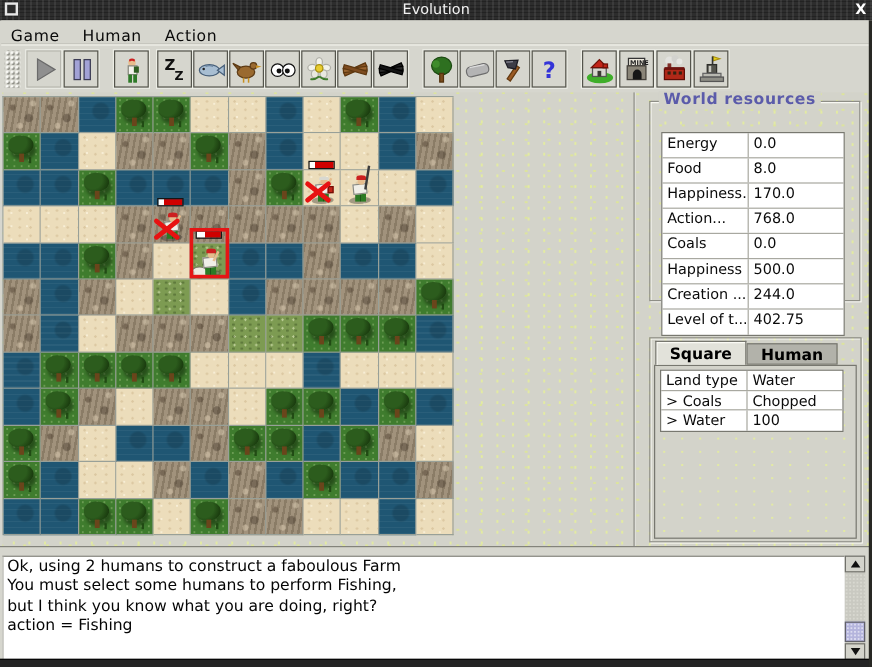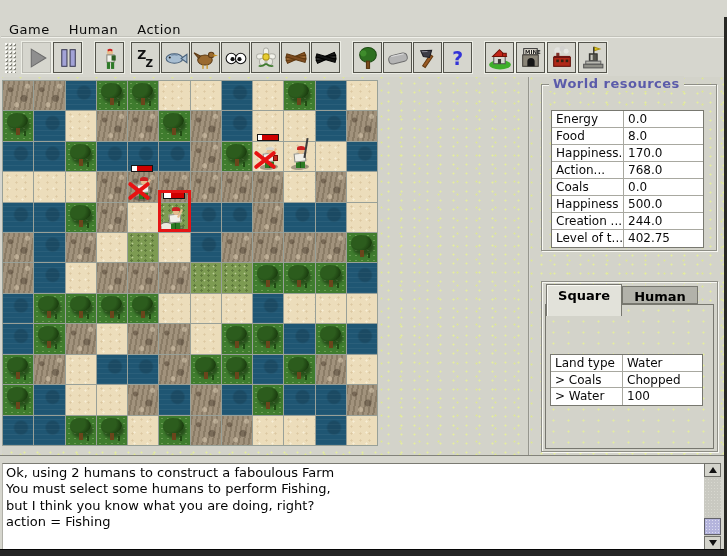--- a/index.html
+++ b/index.html
@@ -100,30 +100,30 @@
   
   .rightpanel{
     position:absolute;left:530px;top:77px;width:194px;height:380px;
     background-color:#d3d3ca;
     background-image:radial-gradient(circle,#e3eba2 .9px,transparent 1.2px),radial-gradient(circle,#dde59c .9px,transparent 1.2px);
     background-size:13px 9px,19px 13px;background-position:5px 3px,11px 8px;
   }
   .wrbox{position:absolute;left:11px;top:7px;width:176px;height:167px;border:1px solid #8e8e86;box-shadow:inset 1px 1px 0 #f8f8f2,1px 1px 0 #f8f8f2;}
   .wrlegend{position:absolute;left:7px;top:-9px;padding:0 4px;background:#d3d3ca;color:var(--resource-title,#5b5baa);font-size:13px;font-weight:bold;letter-spacing:.5px;}
   .dtable{position:absolute;background:#fff;border:1px solid #787870;display:grid;}
-  #wrtable{left:9px;top:25px;width:153px;height:138px;grid-template-rows:repeat(8,1fr);}
-  #ctable{left:4px;top:3px;width:153px;height:52px;grid-template-rows:repeat(3,1fr);margin-top:46px;}
+  #wrtable{left:9px;top:25px;width:153px;height:170px;grid-template-rows:repeat(8,1fr);}
+  #ctable{left:4px;top:3px;width:153px;height:52px;grid-template-rows:repeat(3,1fr);}
   .trow{display:grid;grid-template-columns:72px 1fr;border-bottom:1px solid #a8a8a0;}
   .trow:last-child{border-bottom:none;}
   .tcell{font-size:12px;color:#0a0a0a;padding:1px 0 0 4px;white-space:nowrap;overflow:hidden;}
   .tcell.lab{border-right:1px solid #a8a8a0;}
   .ctab{position:absolute;left:12px;top:184px;width:108px;height:21px;background:#d6d6ce;border:1px solid #8e8e86;border-bottom:none;
     box-shadow:inset 1px 1px 0 #f8f8f2;font-size:13px;font-weight:bold;padding:3px 0 0 7px;letter-spacing:.3px;}
   .cbox{position:absolute;left:11px;top:204px;width:177px;height:171px;border:1px solid #8e8e86;box-shadow:inset 1px 1px 0 #f8f8f2,1px 1px 0 #f8f8f2;}
-  .tab{position:absolute;height:32px;width:76px;font-size:13px;font-weight:bold;text-align:center;padding-top:3px;border:1px solid #77776f;}
+  .tab{position:absolute;height:20px;width:76px;font-size:13px;font-weight:bold;text-align:center;padding-top:3px;border:1px solid #77776f;}
   .tab.sq{left:4px;top:2px;background:#e2e2da;border-bottom:none;box-shadow:inset 1px 1px 0 #fbfbf5;z-index:2;}
   .tab.hu{left:80px;top:4px;height:18px;background:var(--tab-inactive,#b2b2aa);padding-top:2px;}
   .ccontent{position:absolute;left:3px;top:22px;width:169px;height:145px;border:1px solid #77776f;
     background-color:#d3d3ca;
     background-image:radial-gradient(circle,#e3eba2 .9px,transparent 1.2px);background-size:15px 11px;}
   
   .logpanel{position:absolute;left:0;top:455px;width:727px;height:94px;background:#d6d6ce;border-top:1px solid #83837b;}
   #logtext{position:absolute;left:2px;top:7px;width:702px;height:97px;background:#fff;border-top:1px solid #7a7a72;border-left:1px solid #b0b0a8;
     padding:1px 0 0 3px;overflow:hidden;}
   .logline{font-size:13px;line-height:16.4px;color:#050505;white-space:nowrap;}
@@ -136,20 +136,25 @@
   .tri-down{width:0;height:0;border-left:4px solid transparent;border-right:4px solid transparent;border-top:6px solid #111;}
   .sb-thumb{position:absolute;left:0;top:55px;width:17px;height:17px;background:#b4b4dc;border:1px solid #62626a;
     background-image:radial-gradient(circle,#dcdcf0 .8px,transparent 1px);background-size:3px 3px;}
   .bottombar{position:absolute;left:0;top:549px;width:727px;height:7px;background:#242424;border-top:1px solid #060606;}
   .rborder{position:absolute;right:0;top:17px;width:3px;height:539px;background:#282824;}
 </style>
 </head>
 <body>
 
 <div id="window">
+  <div class="titlebar">
+    <div class="tb-btn iconify"></div>
+    <div class="tb-title">Evolution</div>
+    <div class="tb-close">X</div>
+  </div>
 
   <div class="menubar">
     <span class="mitem">Game</span>
     <span class="mitem">Human</span>
     <span class="mitem">Action</span>
   </div>
 
   <div class="toolbar">
     <div class="thandle"></div>
     <div id="tbuttons">

